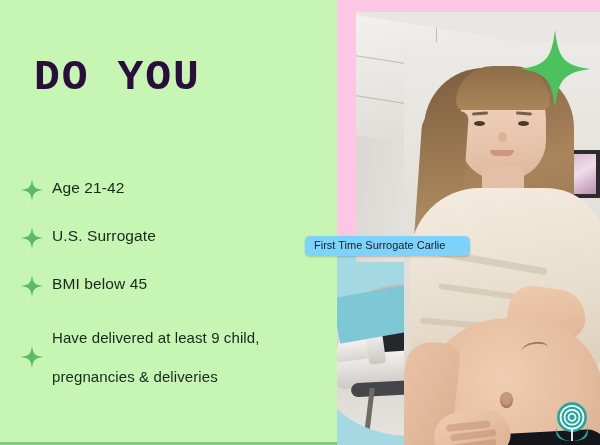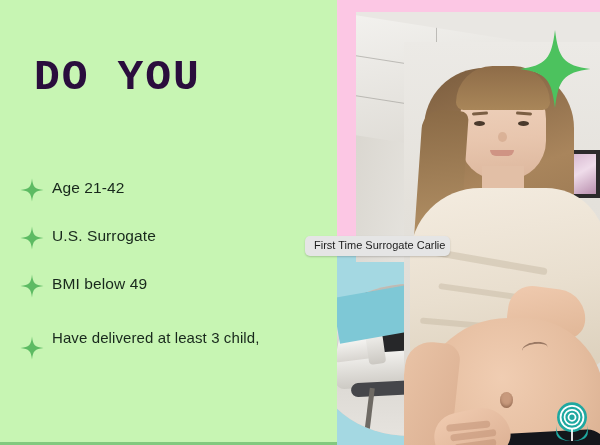--- a/index.html
+++ b/index.html
@@ -482,22 +482,22 @@
     letter-spacing: .1px;
   }
   .bullet.multi { align-items: center; margin-top: 30px; }
   .bullet.multi .btext { font-size: 15px; line-height: 19.5px; }
 
   
   .badge {
     position: absolute;
     left: 305px;
     top: 236px;
-    padding: 3px 5px 4px 9px;
-    background: #e5e5e5;
+    padding: 3px 25px 4px 9px;
+    background: #7dd3fc;
     border-radius: 5px;
     color: #1c1c1c;
     font-size: 11px;
     line-height: 13px;
     font-family: "Liberation Sans", sans-serif;
     white-space: nowrap;
     z-index: 40;
     box-shadow: 0 1px 2px rgba(0,0,0,.18);
   }
 
@@ -623,32 +623,33 @@
         </span>
         <span class="btext">U.S. Surrogate</span>
       </div>
 
       <div class="bullet">
         <span class="bmark">
           <svg width="24" height="24" viewBox="0 0 100 100">
             <path d="M50 2 C54 38 62 46 98 50 C62 54 54 62 50 98 C46 62 38 54 2 50 C38 46 46 38 50 2 Z" fill="#5dbb63"></path>
           </svg>
         </span>
-        <span class="btext">BMI below 49</span>
+        <span class="btext">BMI below 45</span>
       </div>
 
       <div class="bullet multi">
         <span class="bmark">
           <svg width="24" height="24" viewBox="0 0 100 100">
             <path d="M50 2 C54 38 62 46 98 50 C62 54 54 62 50 98 C46 62 38 54 2 50 C38 46 46 38 50 2 Z" fill="#5dbb63"></path>
           </svg>
         </span>
         <span class="btext">
-          <span>Have delivered at least 3 child,</span><br>
+          <span>Have delivered at least 9 child,</span><br>
           <br>
+          <span>pregnancies &amp; deliveries</span>
         </span>
       </div>
 
     </div>
     <div class="bottom-strip"></div>
   </div>
 
   <div class="badge">First Time Surrogate Carlie</div>
 
   <span class="logo">

